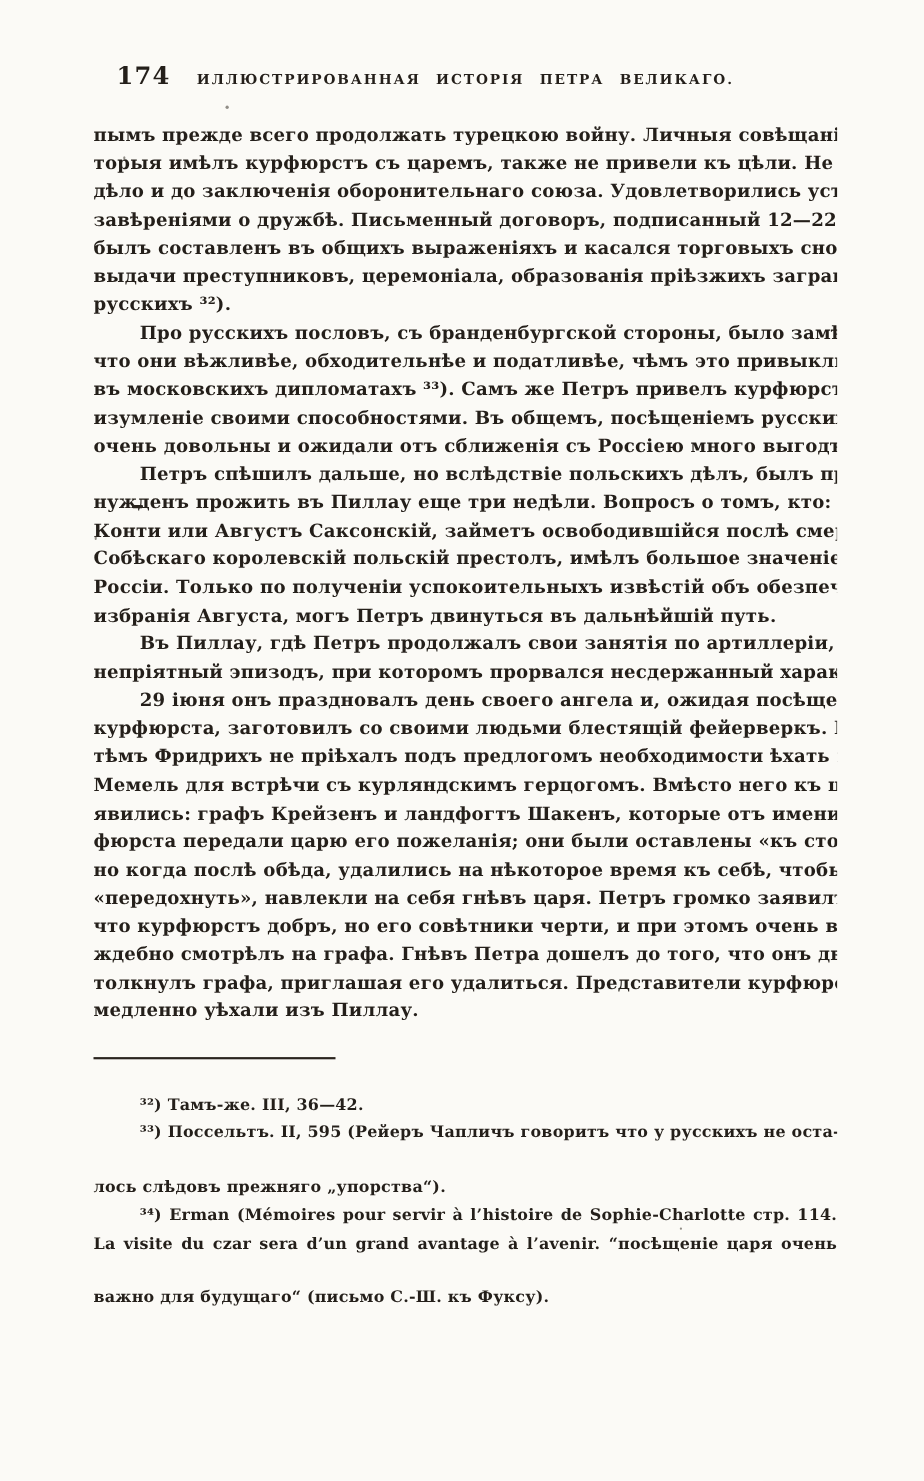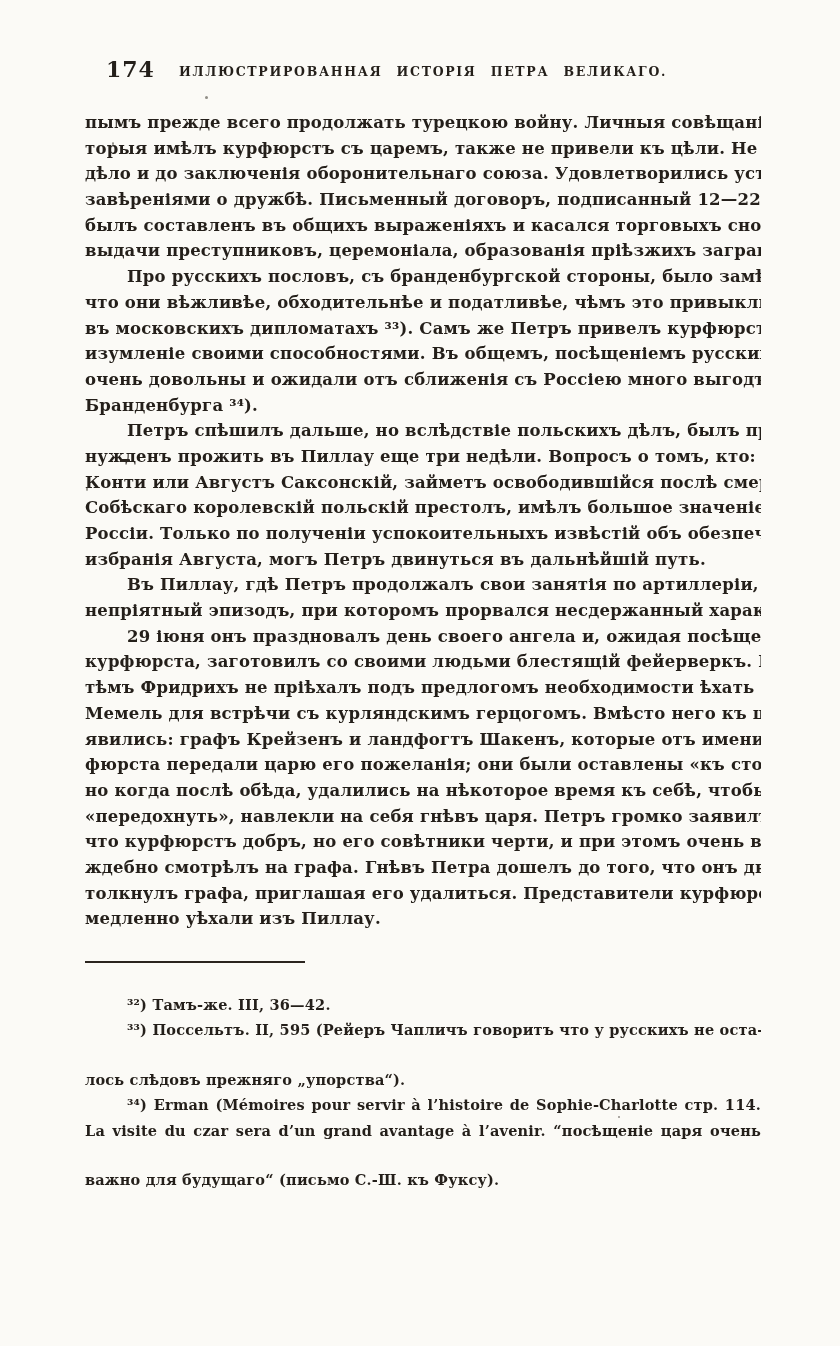--- a/index.html
+++ b/index.html
@@ -61,26 +61,26 @@
   <span class="pagenum">174</span>
   <div class="running-head">ИЛЛЮСТРИРОВАННАЯ ИСТОРІЯ ПЕТРА ВЕЛИКАГО.</div>
 
   <div class="body-text">
       <div class="line">пымъ прежде всего продолжать турецкою войну. Личныя совѣщанія, ко-</div>
       <div class="line">торыя имѣлъ курфюрстъ съ царемъ, также не привели къ цѣли. Не дошло</div>
       <div class="line">дѣло и до заключенія оборонительнаго союза. Удовлетворились устными</div>
       <div class="line">завѣреніями о дружбѣ. Письменный договоръ, подписанный 12—22 іюня,</div>
       <div class="line">былъ составленъ въ общихъ выраженіяхъ и касался торговыхъ сношеній,</div>
       <div class="line">выдачи преступниковъ, церемоніала, образованія пріѣзжихъ заграницу</div>
+      <div class="line last">русскихъ ³²).</div>
       <div class="line indent">Про русскихъ пословъ, съ бранденбургской стороны, было замѣчено,</div>
       <div class="line">что они вѣжливѣе, обходительнѣе и податливѣе, чѣмъ это привыкли видѣть</div>
       <div class="line">въ московскихъ дипломатахъ ³³). Самъ же Петръ привелъ курфюрста въ</div>
       <div class="line">изумленіе своими способностями. Въ общемъ, посѣщеніемъ русскихъ были</div>
       <div class="line">очень довольны и ожидали отъ сближенія съ Россіею много выгодъ для</div>
-      <div class="line last">Бранденбурга ³⁴).</div>
       <div class="line indent">Петръ спѣшилъ дальше, но вслѣдствіе польскихъ дѣлъ, былъ при-</div>
       <div class="line">нужденъ прожить въ Пиллау еще три недѣли. Вопросъ о томъ, кто: принцъ</div>
       <div class="line">Конти или Августъ Саксонскій, займетъ освободившійся послѣ смерти</div>
       <div class="line">Собѣскаго королевскій польскій престолъ, имѣлъ большое значеніе для</div>
       <div class="line">Россіи. Только по полученіи успокоительныхъ извѣстій объ обезпеченности</div>
       <div class="line last">избранія Августа, могъ Петръ двинуться въ дальнѣйшій путь.</div>
       <div class="line indent">Въ Пиллау, гдѣ Петръ продолжалъ свои занятія по артиллеріи, случился</div>
       <div class="line last">непріятный эпизодъ, при которомъ прорвался несдержанный характеръ царя.</div>
       <div class="line indent">29 іюня онъ праздновалъ день своего ангела и, ожидая посѣщенія</div>
       <div class="line">курфюрста, заготовилъ со своими людьми блестящій фейерверкъ. Между</div>

